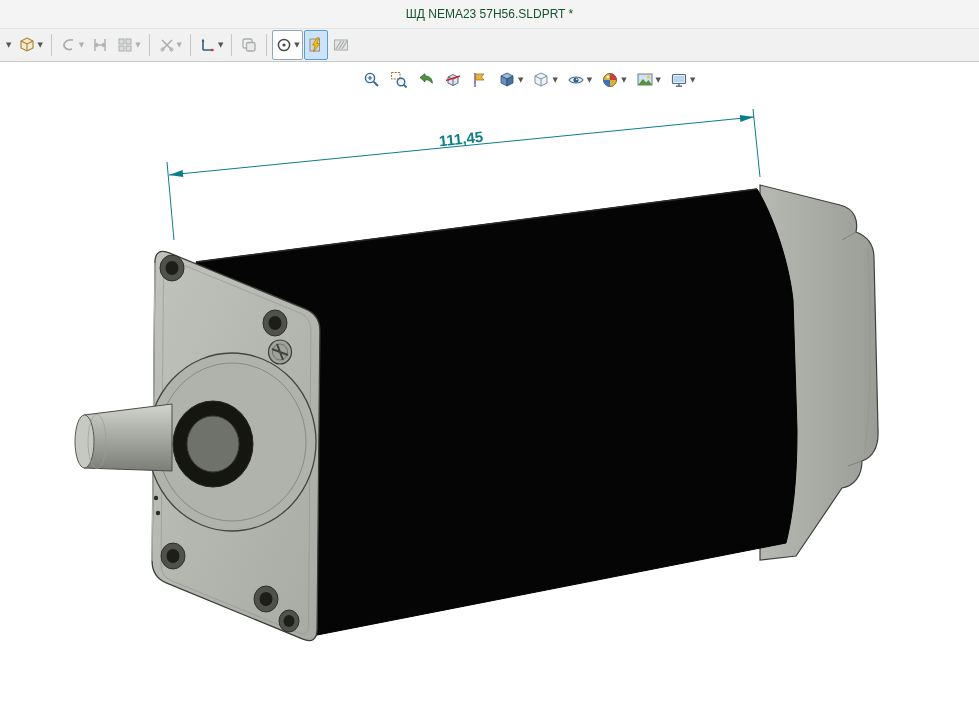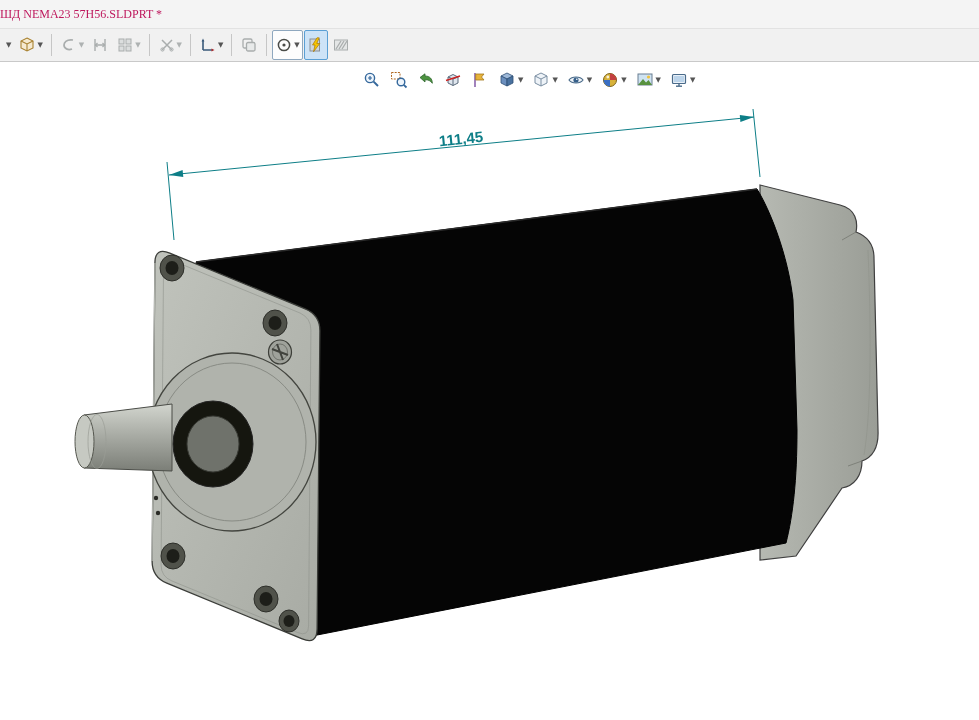--- a/index.html
+++ b/index.html
@@ -1,21 +1,21 @@
 <!DOCTYPE html>
 <html><head>
 <meta charset="utf-8">
 <style>
   html,body{margin:0;padding:0;}
   body{width:979px;height:720px;overflow:hidden;background:#fff;
        font-family:"Liberation Sans",sans-serif;}
   
   .titlebar{height:28px;background:#f4f4f4;border-bottom:1px solid #e2e2e2;
-    display:flex;align-items:center;justify-content:flex-start;
-    font-size:12px;color:#be185d;font-family:Liberation Serif, serif;}
+    display:flex;align-items:center;justify-content:center;
+    font-size:12px;color:#14532d;}
   
   .toolbar{height:32px;background:#f1f1f1;border-bottom:1px solid #c9c9c9;
     display:flex;align-items:center;padding:0 2px;gap:1px;}
   .tb-btn{display:flex;align-items:center;gap:0;height:26px;padding:1px 2px;
     border:1px solid transparent;border-radius:2px;cursor:default;}
   .tb-btn.boxed{border-color:#8fa8bf;background:#fdfdfd;}
   .tb-btn.active{border-color:#5a9fd4;background:#cde3f7;}
   .caret{font-family:"DejaVu Sans",sans-serif;font-size:7px;color:#555;
     margin-left:1px;line-height:1;}
   .caret.dis{color:#aeb2b2;}

